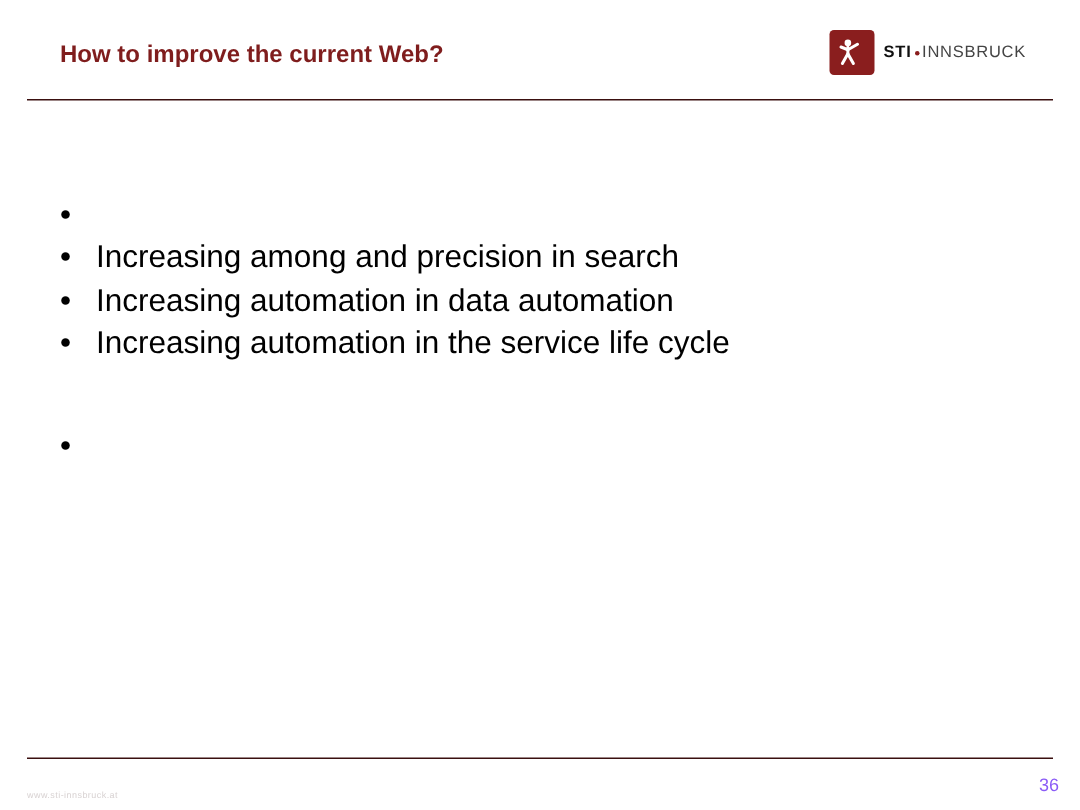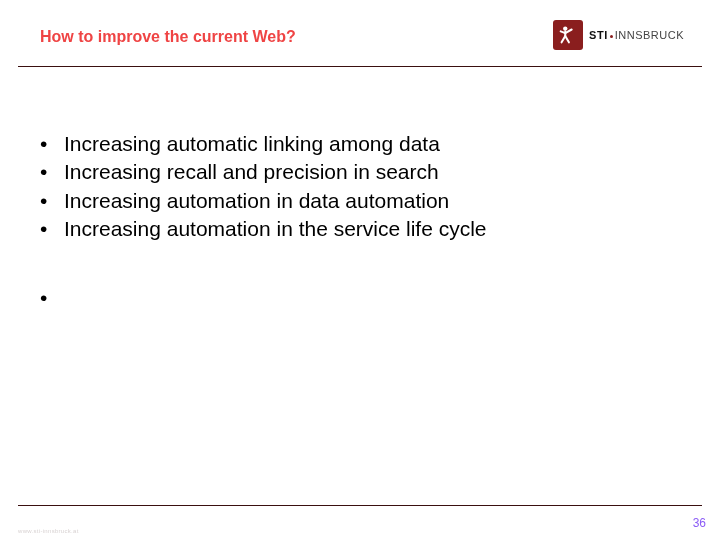--- a/index.html
+++ b/index.html
@@ -16,21 +16,21 @@
   .header {
     position: relative;
     height: 70px;
   }
   .title {
     position: absolute;
     left: 40px;
     top: 28px;
     font-size: 16px;
     font-weight: bold;
-    color: #ef4444;
+    color: #7f1d1d;
   }
   .logo {
     position: absolute;
     right: 36px;
     top: 20px;
     display: flex;
     align-items: center;
     gap: 6px;
   }
   .logo-mark {
@@ -129,25 +129,24 @@
     </div>
   </div>
 </div>
 
 <div class="hr top"></div>
 
 <div class="body">
   <div class="bullet-group">
     <div class="bullet">
       <span class="dot">•</span>
-      <span>Increasing automatic linking among data</span>
     </div>
     <div class="bullet">
       <span class="dot">•</span>
-      <span>Increasing recall and precision in search</span>
+      <span>Increasing among and precision in search</span>
     </div>
     <div class="bullet">
       <span class="dot">•</span>
       <span>Increasing automation in data automation</span>
     </div>
     <div class="bullet">
       <span class="dot">•</span>
       <span>Increasing automation in the service life cycle</span>
     </div>
   </div>

